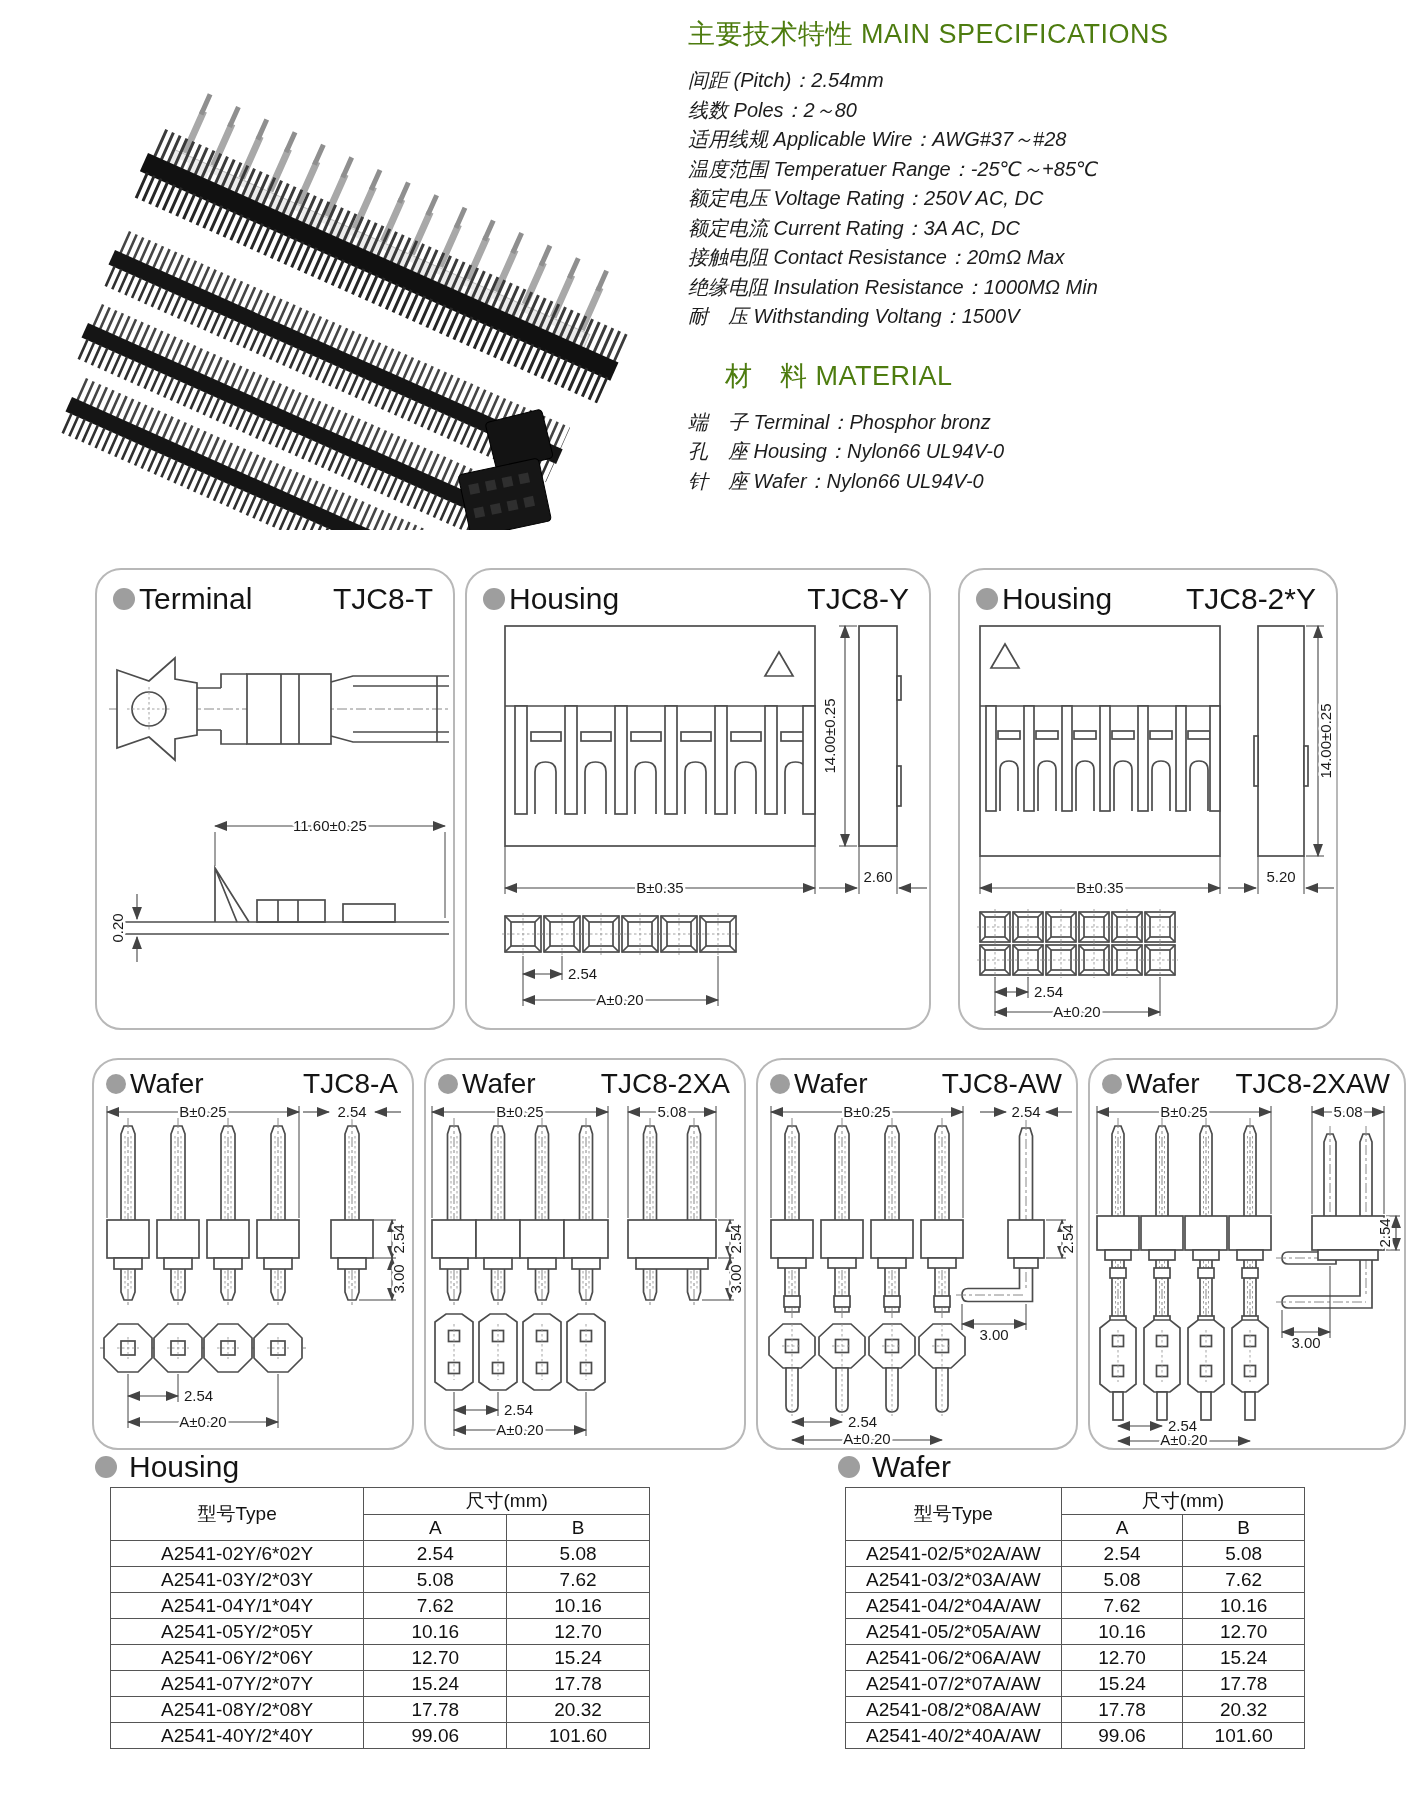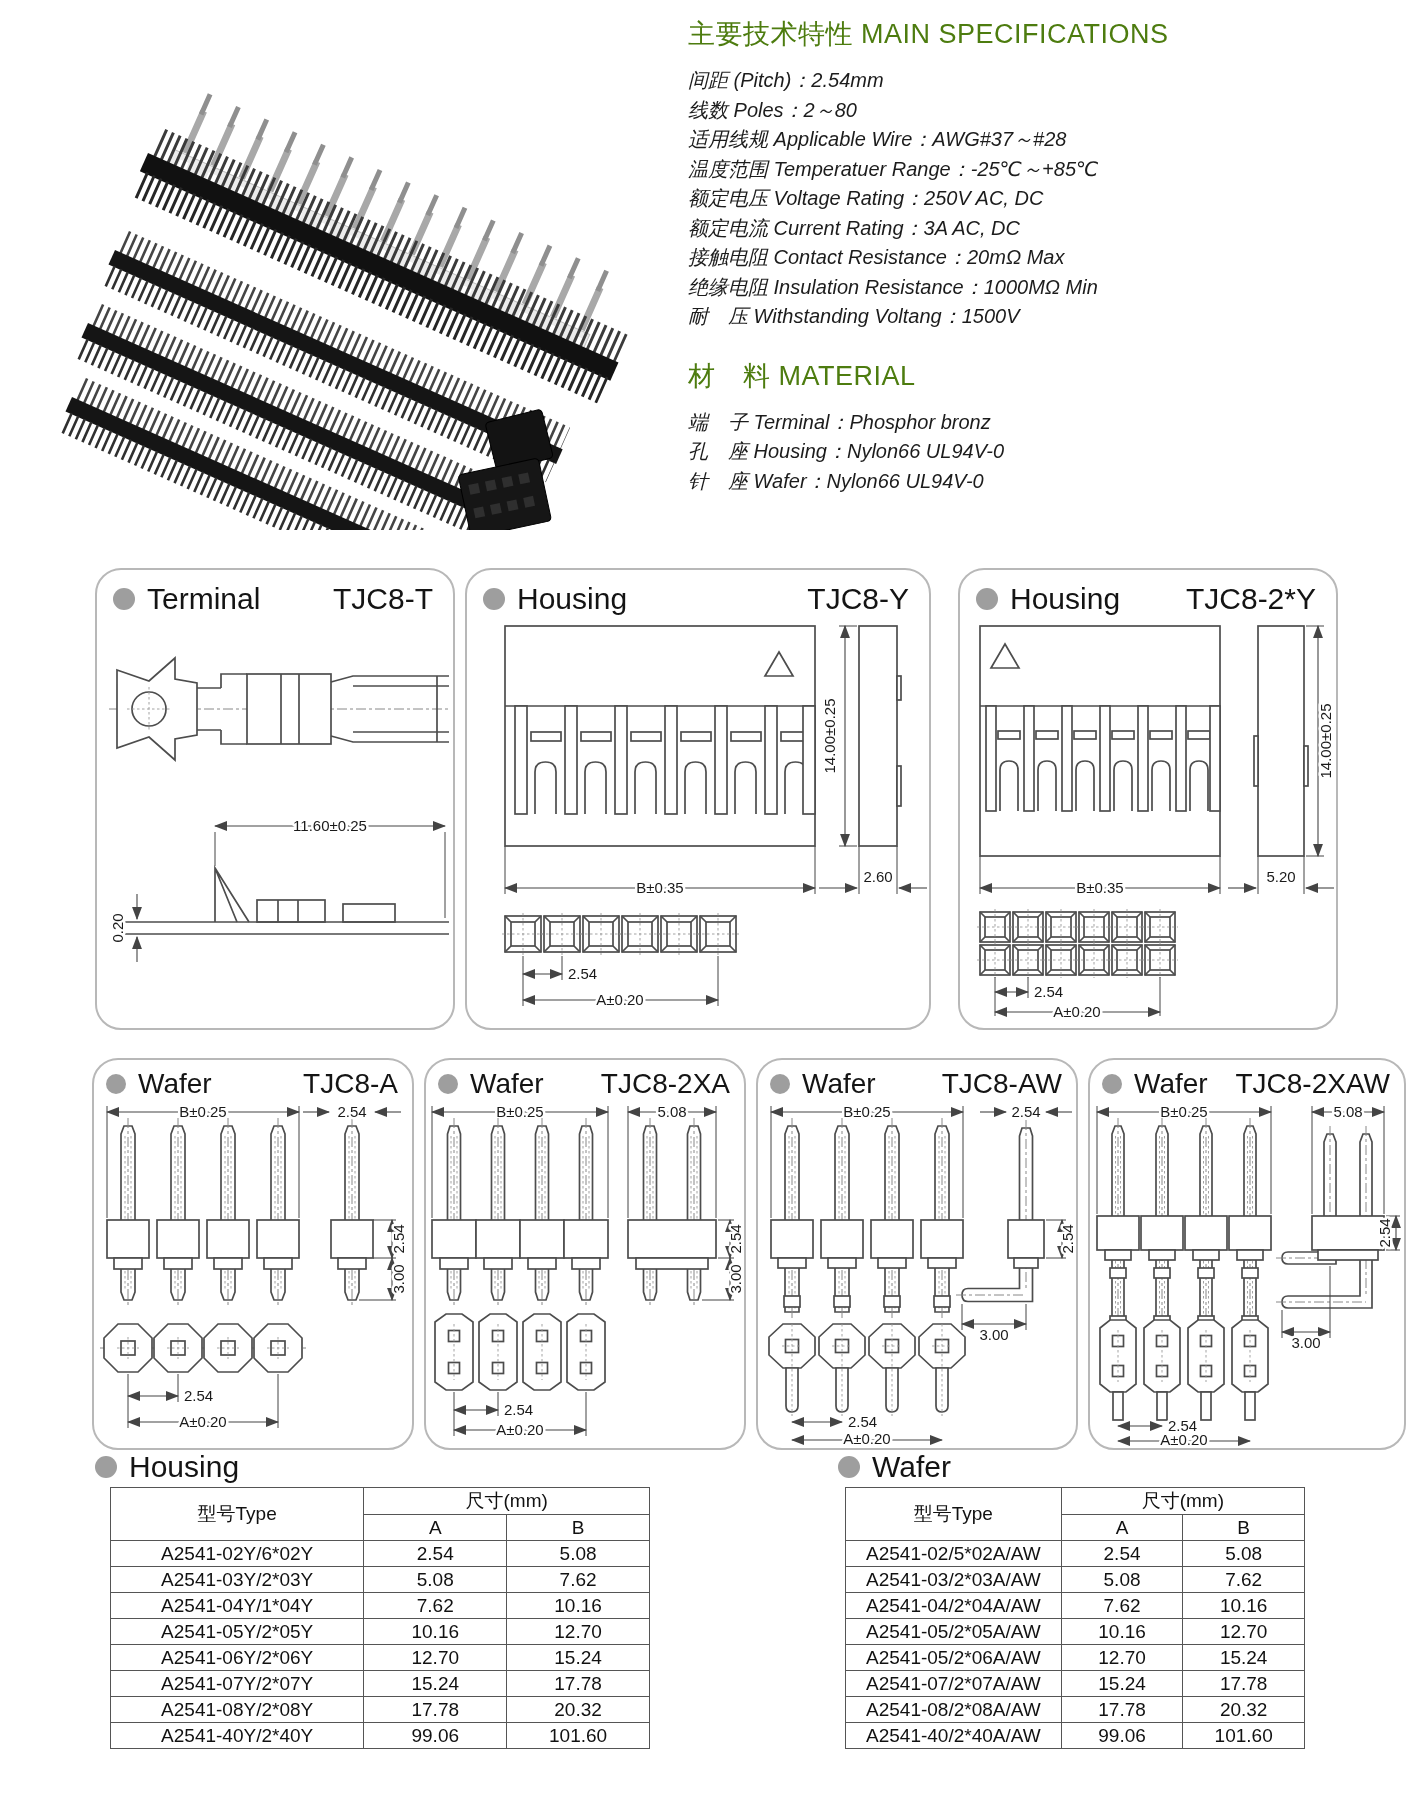--- a/index.html
+++ b/index.html
@@ -3,24 +3,24 @@
 <meta charset="utf-8">
 <style>
   html,body{margin:0;padding:0;background:#fff;}
   .page{position:relative;width:1408px;height:1798px;background:#fff;overflow:hidden;
         font-family:"Liberation Sans","DejaVu Sans",sans-serif;color:#1a1a1a;}
   
   .photo{position:absolute;left:60px;top:25px;width:570px;height:505px;}
   .specs{position:absolute;left:688px;top:16px;width:700px;}
   .sec-title{font-size:27px;font-weight:normal;color:#4d7c0f;margin:0 0 14px 0;letter-spacing:.5px;}
   .spec-line{font-size:20px;line-height:29.5px;color:#1c1c1c;white-space:nowrap;font-style:italic;}
-  .mat-title{margin-top:26px;}
+  .mat-title{margin-top:26px;margin-left:37px;}
   
   .panel{position:absolute;background:#fff;border:2px solid #b8b8b8;border-radius:26px;box-sizing:border-box;}
-  .phead{display:flex;align-items:center;gap:12px;padding:12px 20px 0 16px;}
+  .phead{display:flex;align-items:center;gap:4px;padding:12px 20px 0 16px;}
   .phead .bullet{width:22px;height:22px;border-radius:50%;background:#9e9e9e;flex:0 0 auto;}
   .phead .plabel{font-size:30px;color:#141414;}
   .phead .pcode{margin-left:auto;font-size:30px;color:#141414;}
   .row2 .phead{padding:8px 14px 0 12px;}
   .row2 .phead .bullet{width:20px;height:20px;}
   .row2 .phead .plabel,.row2 .phead .pcode{font-size:28px;}
   .panel svg{display:block;}
   
   .ln{stroke:#4d4d4d;stroke-width:1.7;fill:none;}
   .fw{stroke:#4d4d4d;stroke-width:1.7;fill:#fff;}
@@ -727,21 +727,21 @@
             <td>A2541-04/2*04A/AW</td>
             <td>7.62</td>
             <td>10.16</td>
           </tr>
       <tr>
             <td>A2541-05/2*05A/AW</td>
             <td>10.16</td>
             <td>12.70</td>
           </tr>
       <tr>
-            <td>A2541-05/2*06A/AW</td>
+            <td>A2541-06/2*06A/AW</td>
             <td>12.70</td>
             <td>15.24</td>
           </tr>
       <tr>
             <td>A2541-07/2*07A/AW</td>
             <td>15.24</td>
             <td>17.78</td>
           </tr>
       <tr>
             <td>A2541-08/2*08A/AW</td>

